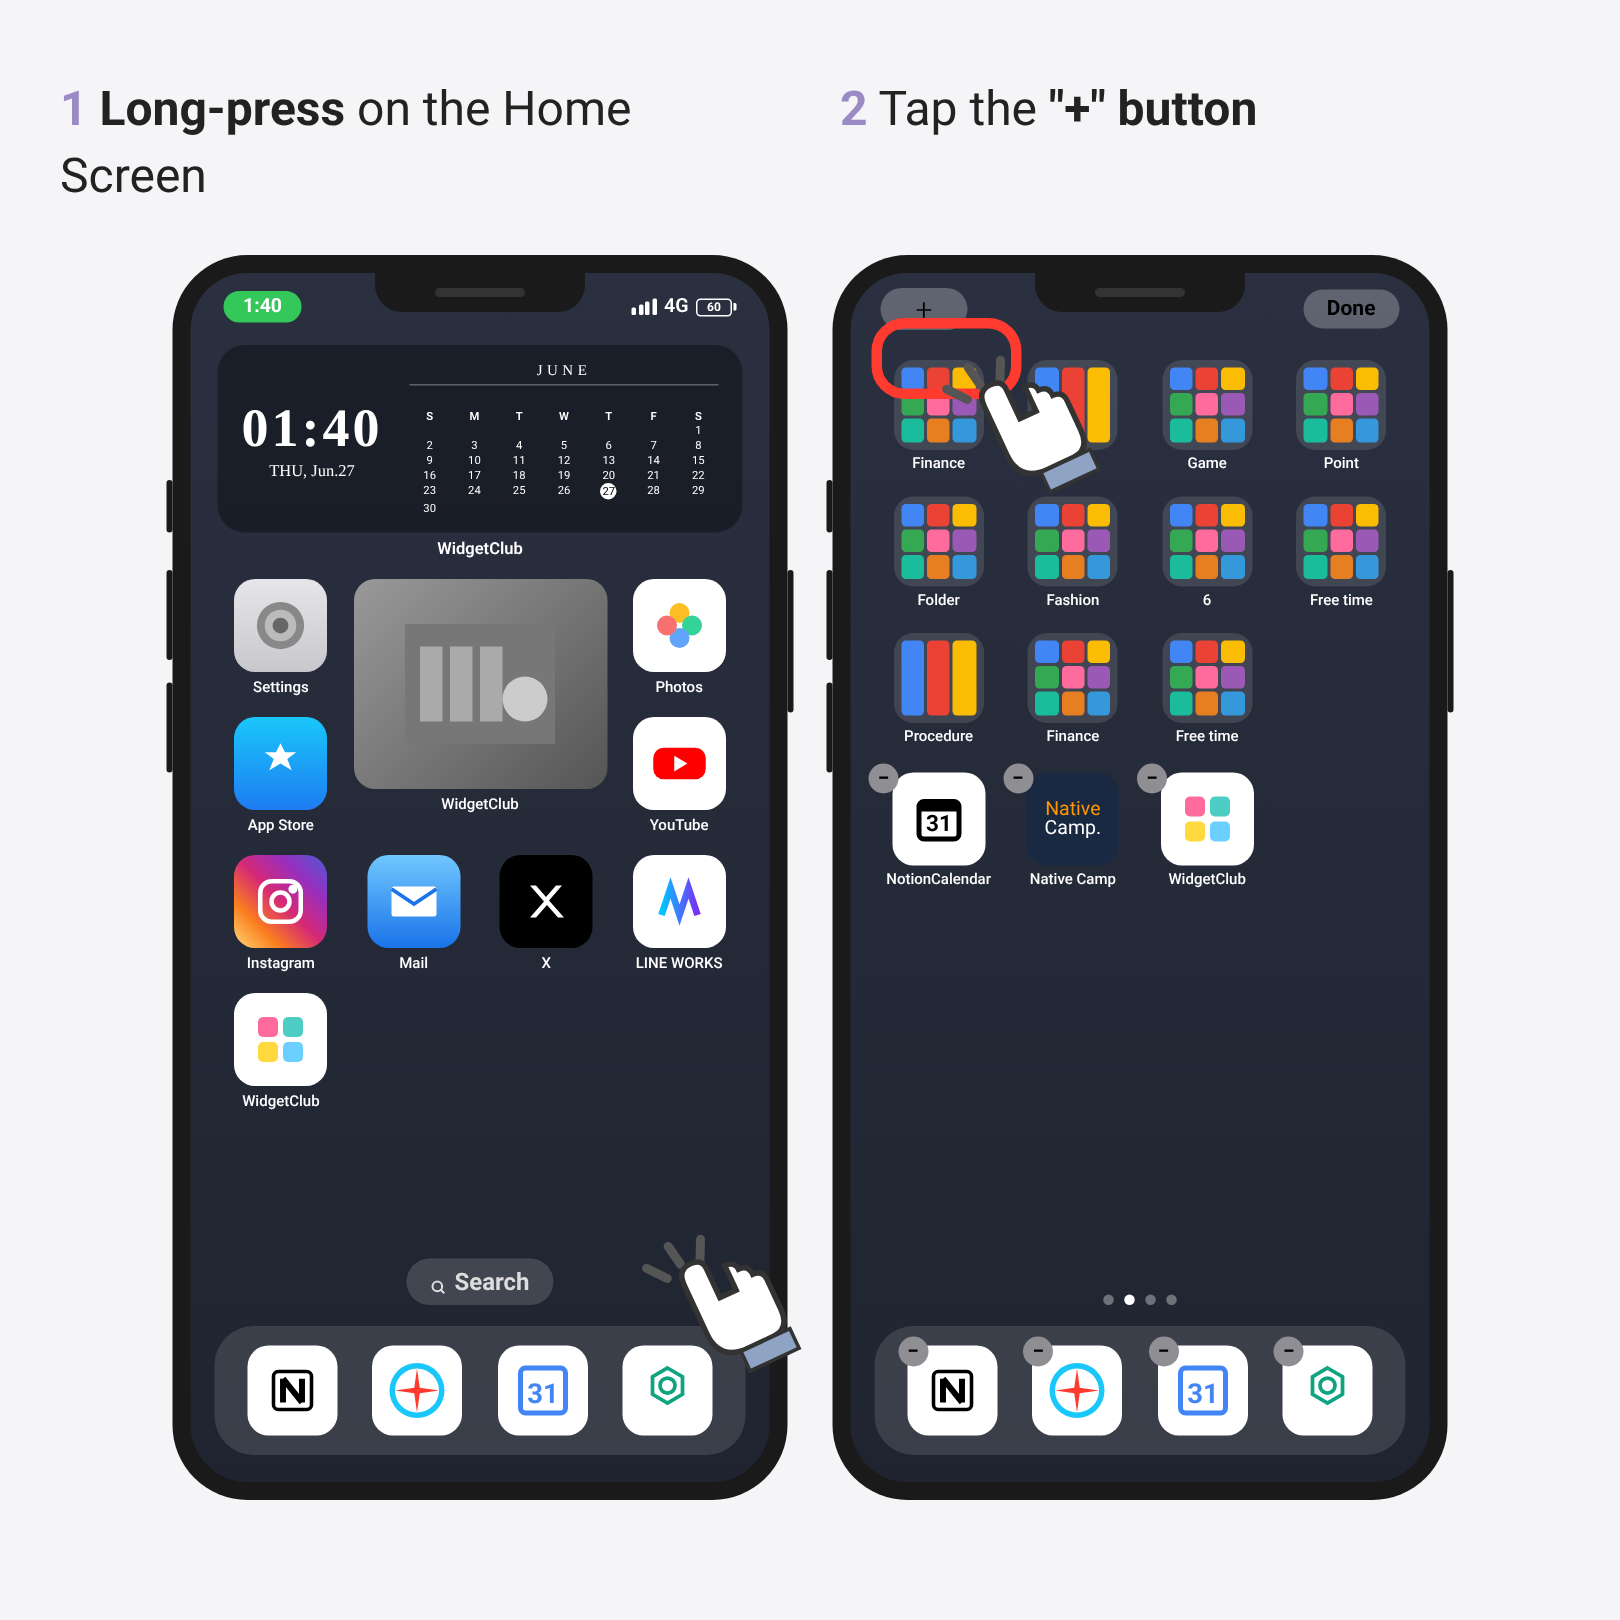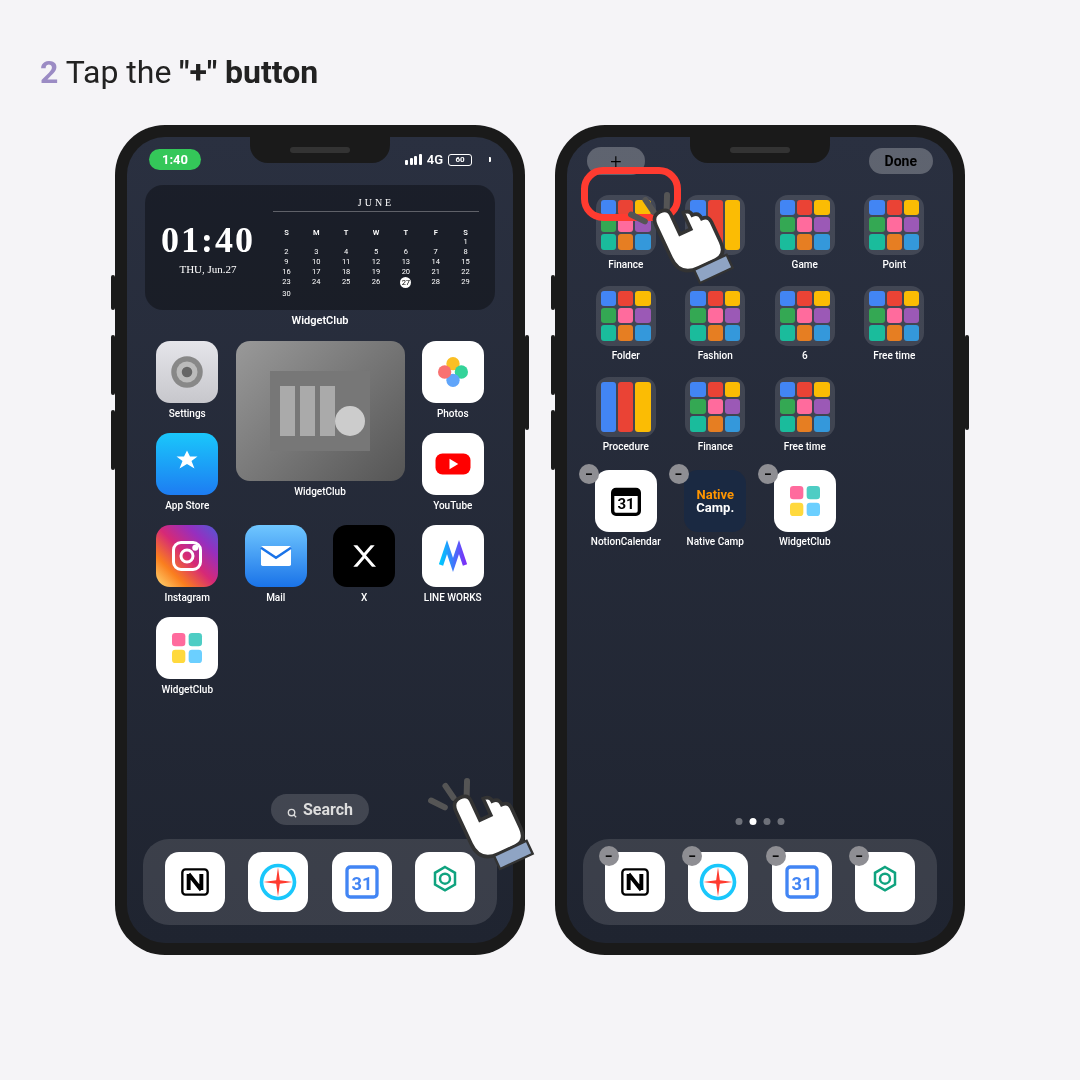--- a/index.html
+++ b/index.html
@@ -17,21 +17,21 @@
 .side-right { right: -4px; top: 210px; width: 4px; height: 95px; }
 .screen { width: 100%; height: 100%; background: linear-gradient(180deg, #2a3040 0%, #1f2430 100%); border-radius: 38px; overflow: hidden; position: relative; }
 .notch { position: absolute; top: 0; left: 50%; transform: translateX(-50%); width: 140px; height: 26px; background: #1a1a1a; border-radius: 0 0 18px 18px; z-index: 10; }
 .notch::after { content: ''; position: absolute; left: 50%; top: 50%; transform: translate(-50%,-50%); width: 60px; height: 6px; background: #333; border-radius: 3px; }
 .status-bar { display: flex; justify-content: space-between; align-items: center; padding: 8px 22px 4px; height: 42px; color: #fff; font-size: 13px; font-weight: 600; }
 .time-pill { background: #34c759; color: #fff; padding: 3px 13px; border-radius: 14px; font-size: 13px; font-weight: 700; }
 .status-right { display: flex; align-items: center; gap: 5px; }
 .signal { display: flex; align-items: flex-end; gap: 1.5px; }
 .signal span { width: 3px; background: #fff; border-radius: 1px; }
 .signal span:nth-child(1){height:5px} .signal span:nth-child(2){height:7px} .signal span:nth-child(3){height:9px} .signal span:nth-child(4){height:11px}
-.battery { display: flex; align-items: center; gap: 16px; }
+.battery { display: flex; align-items: center; }
 .battery-body { width: 24px; height: 12px; border: 1.5px solid #fff; border-radius: 3px; display: flex; align-items: center; justify-content: center; font-size: 8px; font-weight: 700; }
 .battery-cap { width: 2px; height: 5px; background: #fff; border-radius: 0 1px 1px 0; margin-left: 1px; }
 
 .widget { margin: 6px 18px 4px; background: rgba(0,0,0,0.35); border-radius: 18px; padding: 12px 16px; display: flex; align-items: center; gap: 18px; color: #fff; }
 .widget-time { flex: 0 0 auto; text-align: center; }
 .wt-time { font-family: Georgia, serif; font-size: 36px; font-weight: 700; letter-spacing: 2px; }
 .wt-date { font-family: Georgia, serif; font-size: 11px; margin-top: 2px; }
 .widget-cal { flex: 1; font-size: 8px; }
 .cal-month { text-align: center; font-family: Georgia, serif; letter-spacing: 3px; font-size: 10px; padding-bottom: 3px; border-bottom: 1px solid rgba(255,255,255,0.3); margin-bottom: 16px; }
 .cal-grid { display: grid; grid-template-columns: repeat(7,1fr); gap: 1px 3px; text-align: center; }
@@ -92,20 +92,24 @@
 .ic-safari { background: #fff; }
 .ic-gcal { background: #fff; }
 .ic-chatgpt { background: #fff; }
 .ic-nativecamp { background: #1a2942; }
 .ic-notioncal { background: #fff; }
 </style>
 </head>
 <body>
 
 <div class="headers">
+  <div class="header">
+    <span class="step-num">1</span>
+    <b>Long-press</b><span> on the Home Screen</span>
+  </div>
   <div class="header">
     <span class="step-num">2</span>
     <span>Tap the </span><b>"+" button</b>
   </div>
 </div>
 
 <div class="phones">
 
   <div class="phone-wrap">
     <div class="phone">
@@ -511,21 +515,21 @@
                   <rect x="4" y="5" width="16" height="15" rx="2" fill="#fff" stroke="#000" stroke-width="2"></rect>
                   <rect x="4" y="5" width="16" height="4" fill="#000"></rect>
                   <text x="12" y="17" font-size="9" font-weight="700" text-anchor="middle">31</text>
                 </svg>
               </div>
               <div class="folder-label">NotionCalendar</div>
             </div>
             <div class="big-app">
               <div class="minus-badge">−</div>
               <div class="big-app-icon ic-nativecamp">
-                <div style="color:#ff9500;font-size:13px;font-weight:700;line-height:1;text-align:center">Native<br><span style="color:#fff">Camp.</span></div>
+                <div style="color:#ff9500;font-size:13px;font-weight:400;line-height:1;text-align:center">Native<br><span style="color:#fff">Camp.</span></div>
               </div>
               <div class="folder-label">Native Camp</div>
             </div>
             <div class="big-app">
               <div class="minus-badge">−</div>
               <div class="big-app-icon ic-widgetclub">
                 <svg width="40" height="40" viewBox="0 0 24 24">
                   <rect x="3" y="3" width="8" height="8" rx="2" fill="#ff6b9d"></rect>
                   <rect x="13" y="3" width="8" height="8" rx="2" fill="#4ecdc4"></rect>
                   <rect x="3" y="13" width="8" height="8" rx="2" fill="#ffd93d"></rect>

